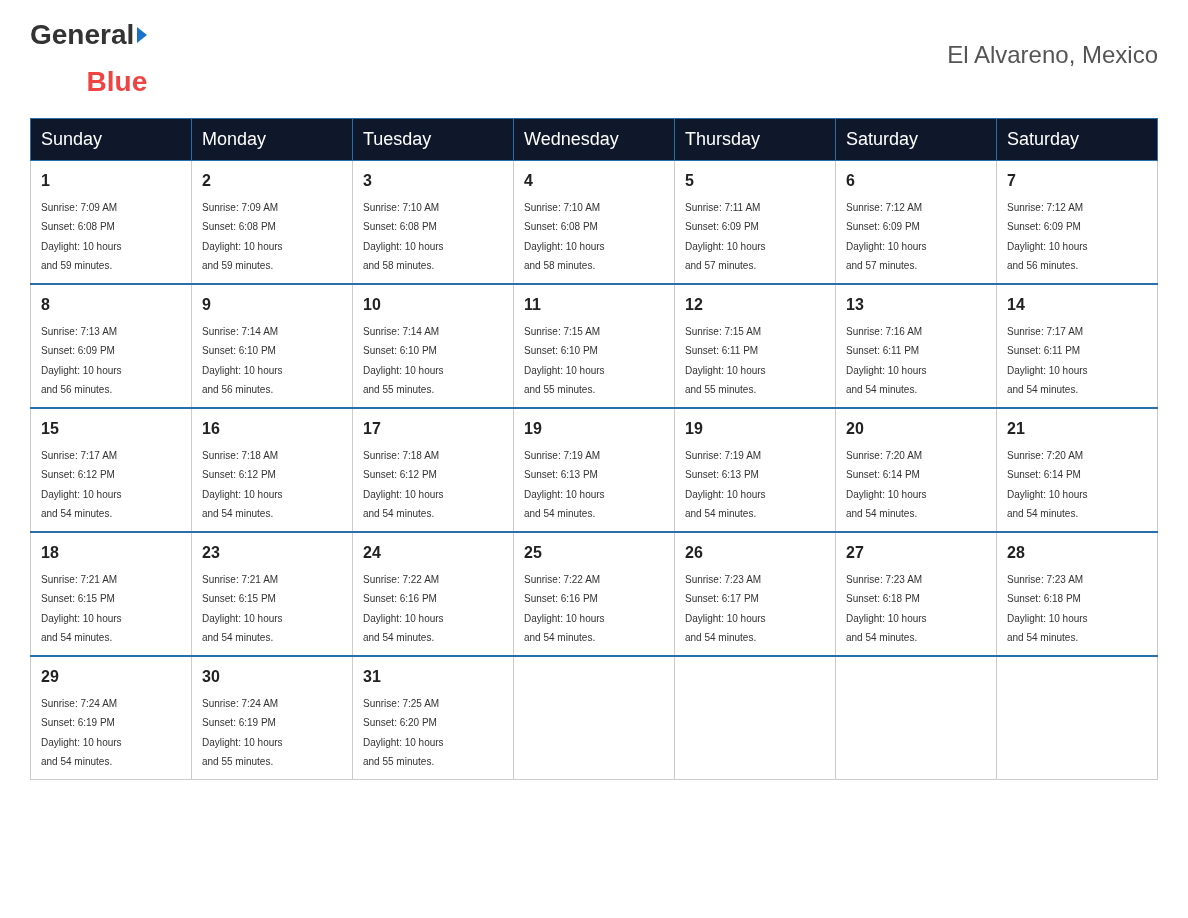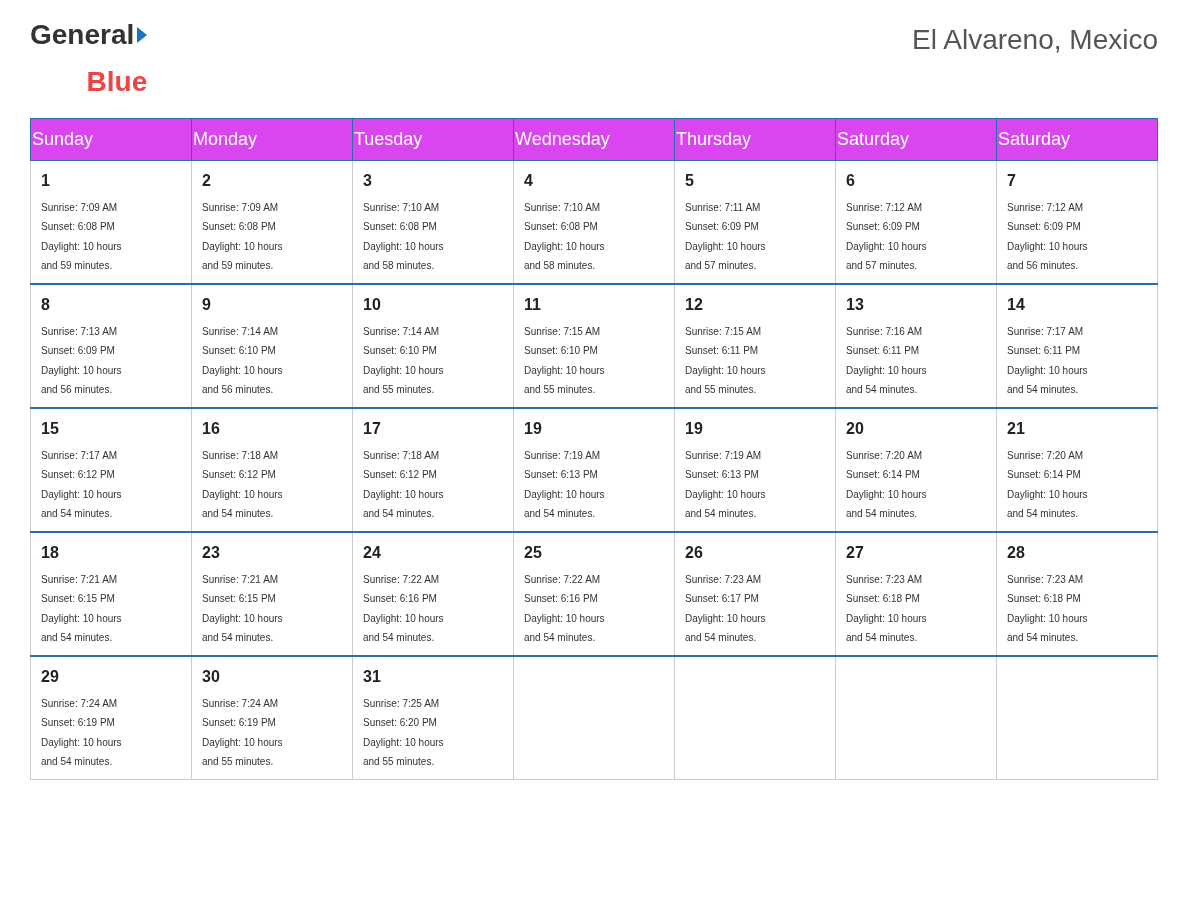--- a/index.html
+++ b/index.html
@@ -51,35 +51,35 @@
     .title-area {
       text-align: right;
     }
     .month-title {
       font-size: 52px;
       font-weight: bold;
       color: #222;
       line-height: 1.1;
     }
     .location {
-      font-size: 28px;
+      font-size: 24px;
       color: #555;
-      margin-top: 4px;
+      margin-top: 21px;
     }
     .calendar-table {
       width: 100%;
       border-collapse: collapse;
       border: 1px solid #aaa;
     }
     .calendar-table th {
-      background: #d946ef;
+      background: #0f172a;
       color: #fff;
       font-size: 18px;
       font-weight: normal;
-      padding: 10px 1px;
+      padding: 10px 10px;
       text-align: left;
       border: 1px solid #2a6fad;
     }
     .calendar-table td {
       vertical-align: top;
       padding: 8px 10px;
       border: 1px solid #ccc;
       width: 14.28%;
       min-height: 110px;
       font-size: 13px;

